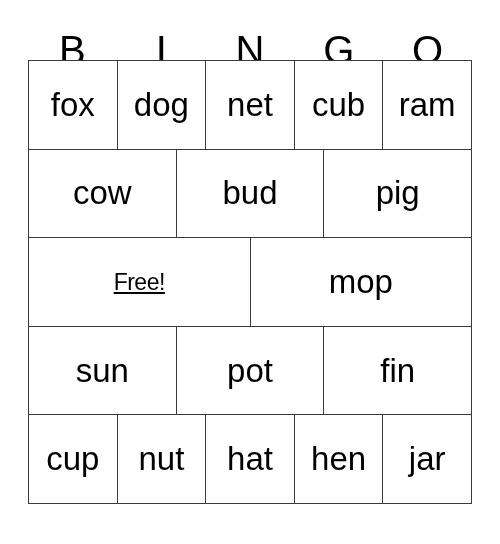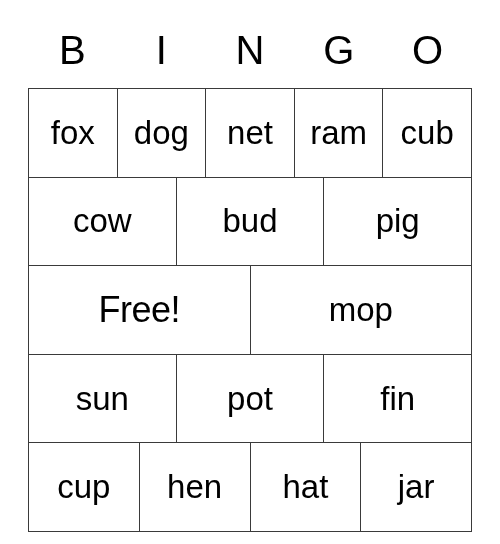--- a/index.html
+++ b/index.html
@@ -43,21 +43,21 @@
     font-weight: 400;
     color: #000000;
     letter-spacing: 0;
     user-select: none;
   }
 
   
   .grid {
     position: absolute;
     left: 28px;
-    top: 88px;
+    top: 60px;
     width: 444px;
     height: 444px;
     box-sizing: border-box;
     border-top: 1px solid #3a3a3a;
     border-left: 1px solid #3a3a3a;
     display: flex;
     flex-direction: column;
   }
   .grid-row {
     flex: 1 1 0;
@@ -79,22 +79,23 @@
   .cell-text {
     font-size: 33px;
     line-height: 36px;
     font-weight: 400;
     color: #000000;
     white-space: nowrap;
     text-align: center;
     user-select: none;
   }
   .grid-cell.free .cell-text {
-    font-size: 36px;
+    font-size: 23px;
     letter-spacing: -0.5px;
+    text-decoration: underline;
   }
 </style>
 </head>
 <body>
 
 <div id="bingo-card">
 
   <div class="header-row">
     <div class="header-cell">B</div>
     <div class="header-cell">I</div>
@@ -109,24 +110,24 @@
       <div class="grid-cell">
           <span class="cell-text">fox</span>
         </div>
       <div class="grid-cell">
           <span class="cell-text">dog</span>
         </div>
       <div class="grid-cell">
           <span class="cell-text">net</span>
         </div>
       <div class="grid-cell">
-          <span class="cell-text">ram</span>
+          <span class="cell-text">cub</span>
         </div>
       <div class="grid-cell">
-          <span class="cell-text">cub</span>
+          <span class="cell-text">ram</span>
         </div>
     </div>
 
     <div class="grid-row">
       <div class="grid-cell">
           <span class="cell-text">cow</span>
         </div>
       <div class="grid-cell">
           <span class="cell-text">bud</span>
         </div>
@@ -154,24 +155,27 @@
       <div class="grid-cell">
           <span class="cell-text">fin</span>
         </div>
     </div>
 
     <div class="grid-row">
       <div class="grid-cell">
           <span class="cell-text">cup</span>
         </div>
       <div class="grid-cell">
-          <span class="cell-text">hen</span>
+          <span class="cell-text">nut</span>
         </div>
       <div class="grid-cell">
           <span class="cell-text">hat</span>
+        </div>
+      <div class="grid-cell">
+          <span class="cell-text">hen</span>
         </div>
       <div class="grid-cell">
           <span class="cell-text">jar</span>
         </div>
     </div>
 
   </div>
 </div>
 
 </body></html>

